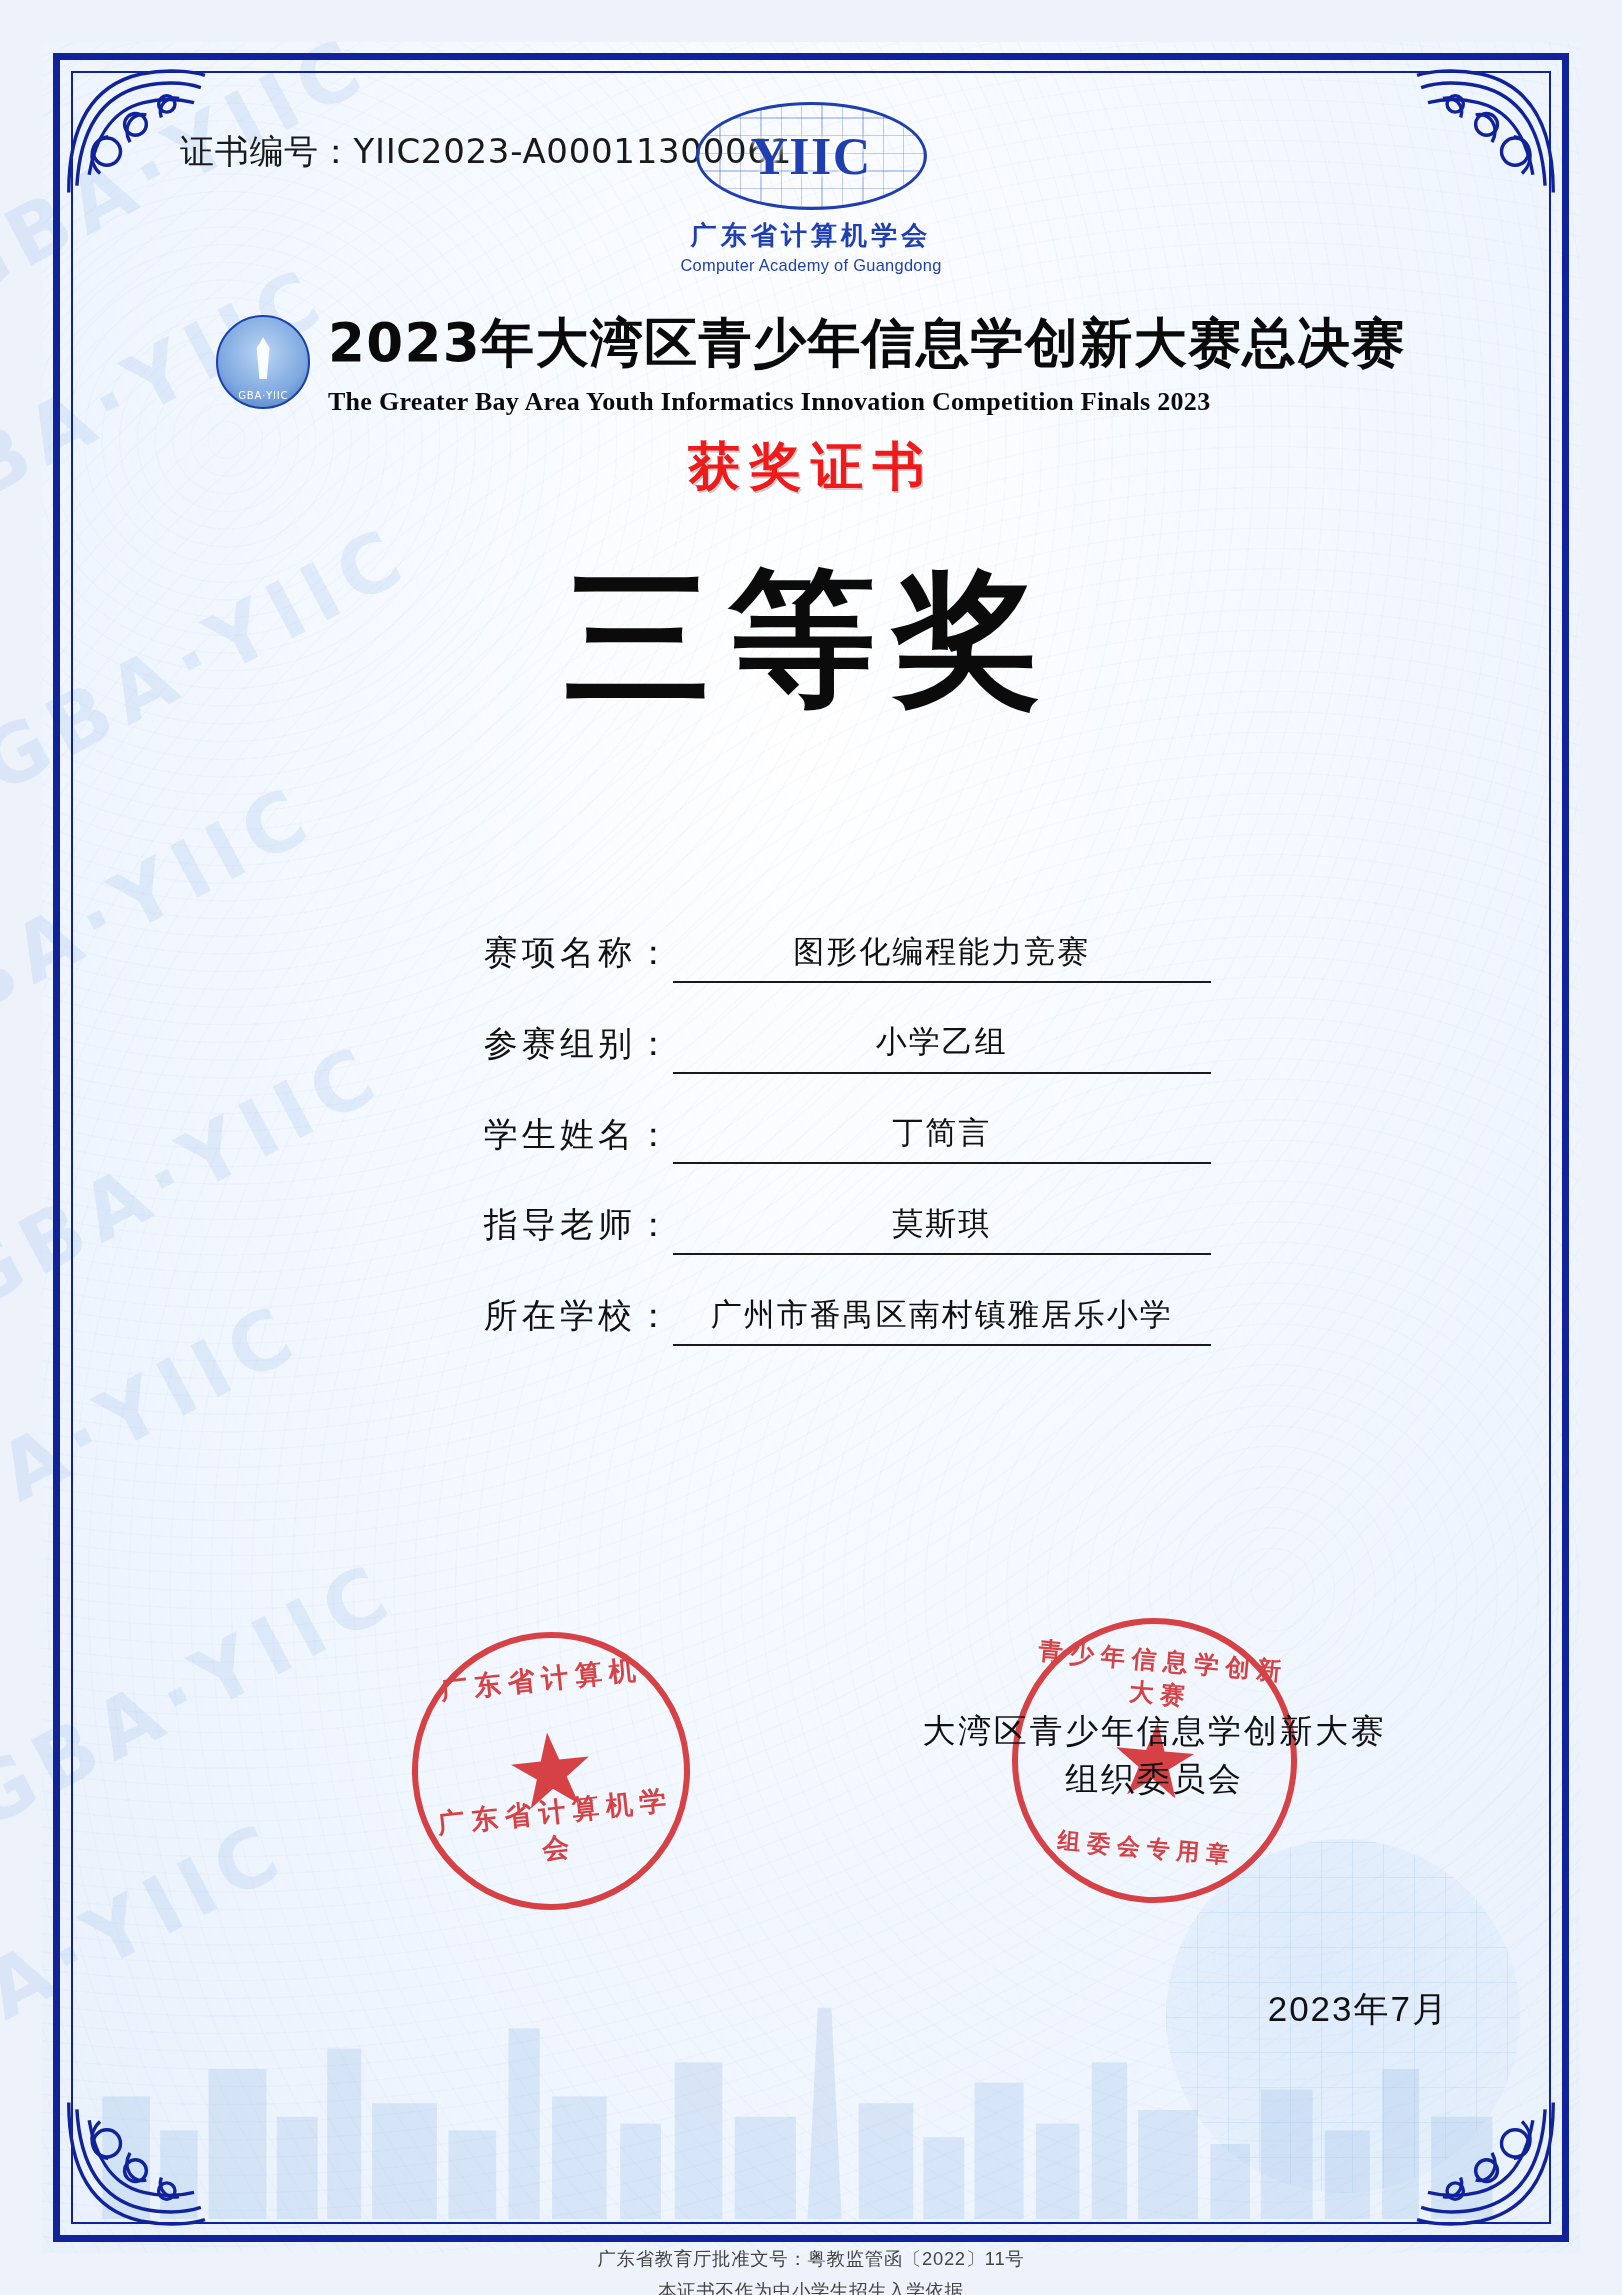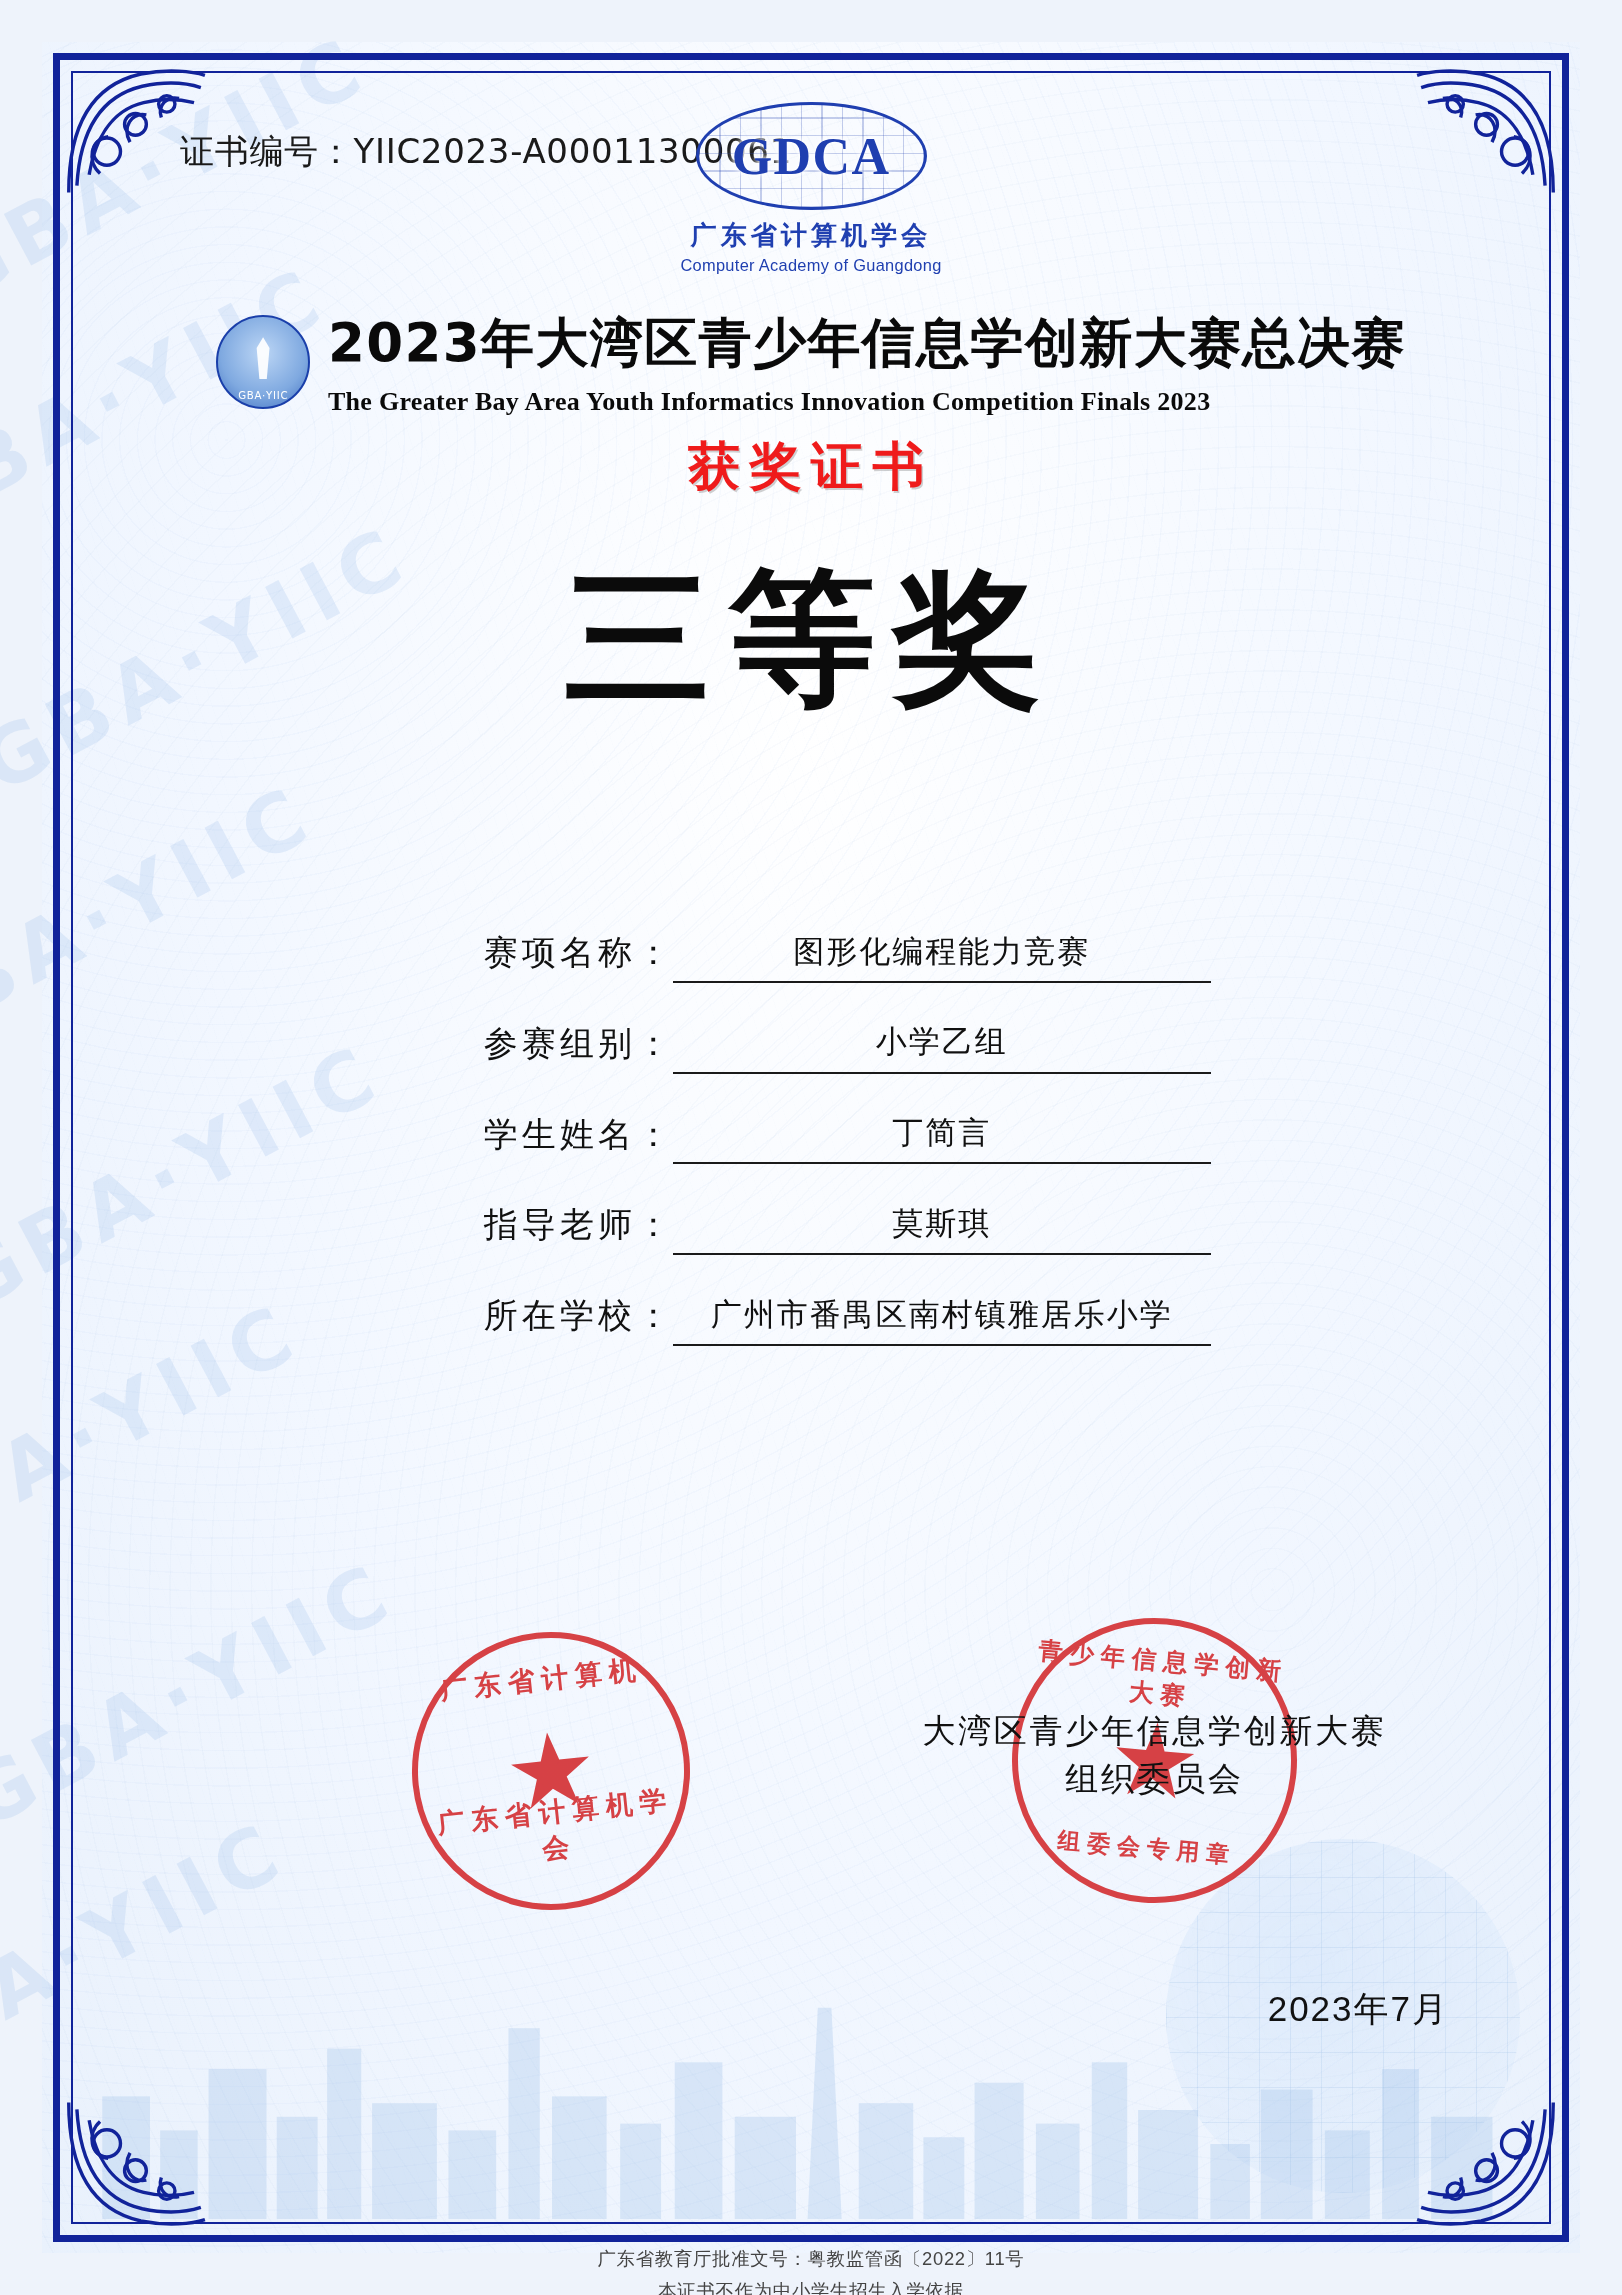--- a/index.html
+++ b/index.html
@@ -496,21 +496,21 @@
 
   <div class="content">
 
     <div class="cert-no">
       <span>证书编号：</span><span>YIIC2023-A00011300061</span>
     </div>
 
 
     <div class="gdca">
       <div class="gdca-ellipse">
-        <span>GDCA</span>
+        <span>YIIC</span>
       </div>
       <div class="gdca-cn">广东省计算机学会</div>
       <div class="gdca-en">Computer Academy of Guangdong</div>
     </div>
 
     <div class="title-row">
       <div class="emblem">
         <div class="ring-text">GBA·YIIC</div>
       </div>
       <div class="titles">

